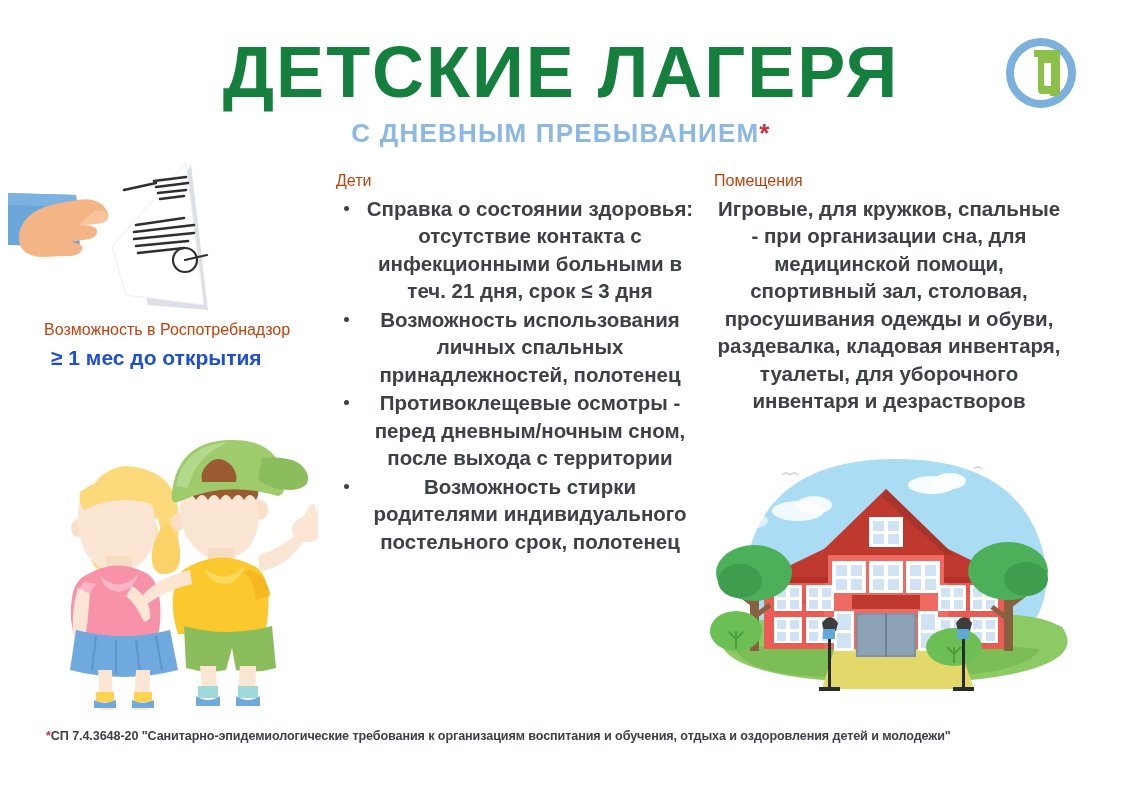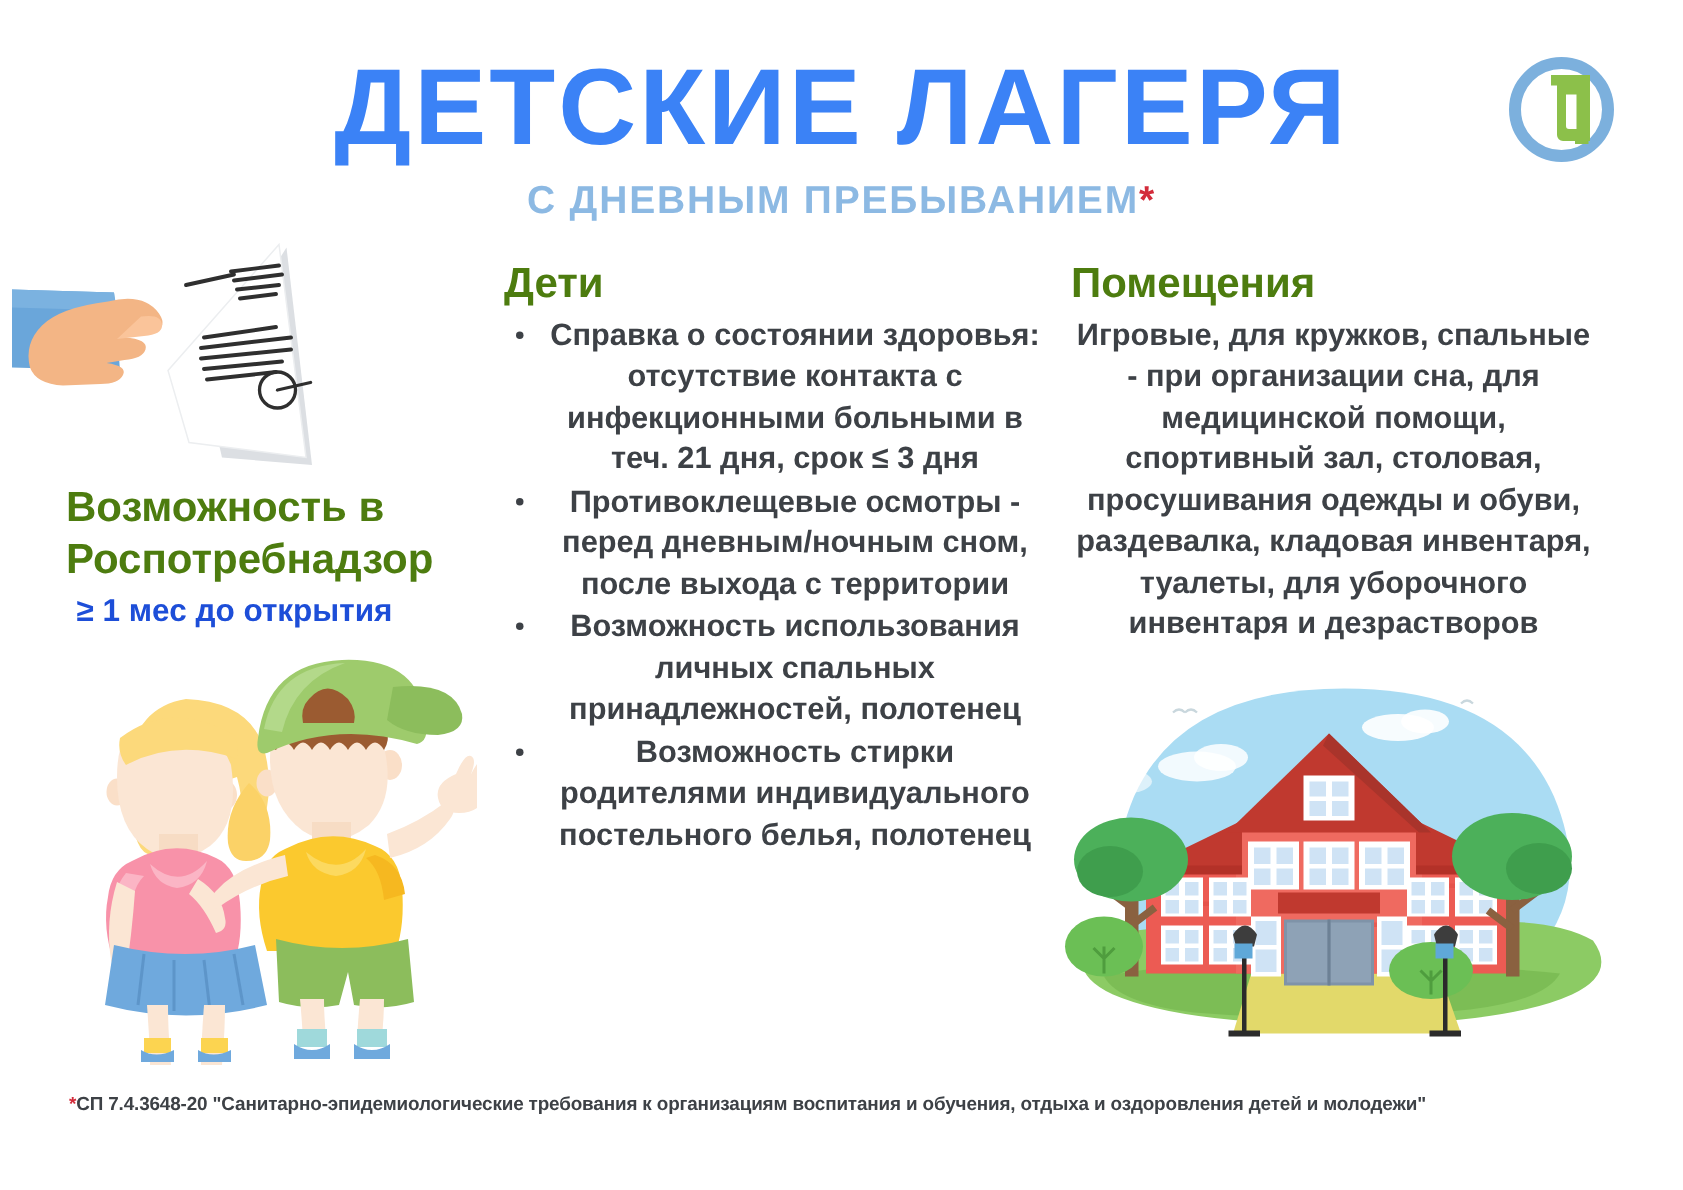--- a/index.html
+++ b/index.html
@@ -20,21 +20,21 @@
   
   .title {
     position: absolute;
     left: 0;
     top: 36px;
     width: 1122px;
     text-align: center;
     font-size: 72px;
     font-weight: bold;
     letter-spacing: 2px;
-    color: #3b82f6;
+    color: #15803d;
     line-height: 1;
     white-space: nowrap;
   }
   .subtitle {
     position: absolute;
     left: 0;
     top: 120px;
     width: 1122px;
     text-align: center;
     font-size: 26px;
@@ -50,23 +50,23 @@
   .logo {
     position: absolute;
     left: 1004px;
     top: 36px;
     width: 74px;
     height: 74px;
   }
 
   
   .col-head {
-    font-size: 28px;
-    font-weight: bold;
-    color: #4d7c0f;
+    font-size: 16px;
+    font-weight: normal;
+    color: #c2410c;
     margin: 0 0 4px 0;
     line-height: 1.25;
   }
   .body-text {
     font-size: 20.5px;
     font-weight: bold;
     color: #3d4146;
     line-height: 1.34;
     text-align: center;
   }
@@ -276,23 +276,23 @@
 
       <path d="M168 266 q12 8 24 0 v10 h-24 z" fill="#6fa9dd"></path>
       <path d="M208 266 q12 8 24 0 v10 h-24 z" fill="#6fa9dd"></path>
     </svg>
   </div>
 
   <div class="mid-col">
     <div class="col-head">Дети</div>
     <ul>
       <li class="body-text">Справка о состоянии здоровья: отсутствие контакта с инфекционными больными в теч. 21 дня, срок ≤ 3 дня</li>
+      <li class="body-text">Возможность использования личных спальных принадлежностей, полотенец</li>
       <li class="body-text">Противоклещевые осмотры - перед дневным/ночным сном, после выхода с территории</li>
-      <li class="body-text">Возможность использования личных спальных принадлежностей, полотенец</li>
-      <li class="body-text">Возможность стирки родителями индивидуального постельного белья, полотенец</li>
+      <li class="body-text">Возможность стирки родителями индивидуального постельного срок, полотенец</li>
     </ul>
   </div>
 
   <div class="right-col">
     <div class="col-head">Помещения</div>
     <div class="body-text">Игровые, для кружков, спальные - при организации сна, для медицинской помощи, спортивный зал, столовая, просушивания одежды и обуви, раздевалка, кладовая инвентаря, туалеты, для уборочного инвентаря и дезрастворов</div>
   </div>
 
   <div class="illus" id="building-illustration">
     <svg width="380" height="250" viewBox="0 0 380 250">

